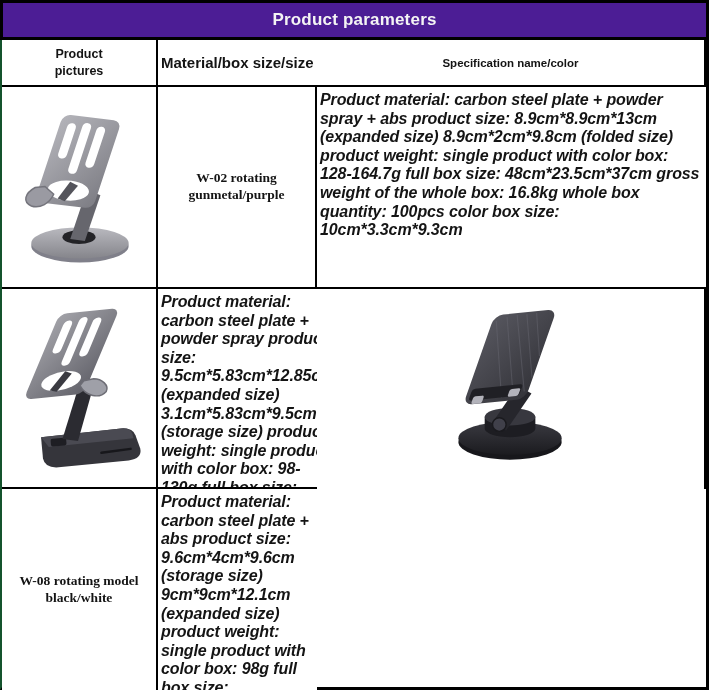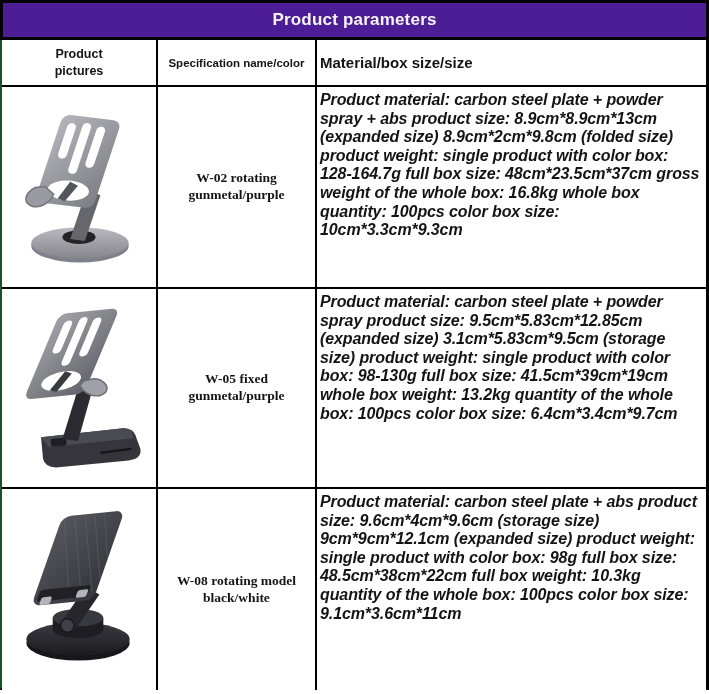--- a/index.html
+++ b/index.html
@@ -74,25 +74,25 @@
 
   <div class="title-bar">
     <span>Product parameters</span>
   </div>
 
   <div class="spec-table">
 
     <div class="cell hcell h1">
       <span>Product pictures</span>
     </div>
+    <div class="cell hcell h3 last-col">
+      <span>Material/box size/size</span>
+    </div>
     <div class="cell hcell h2">
       <span>Specification name/color</span>
-    </div>
-    <div class="cell hcell h3 last-col">
-      <span>Material/box size/size</span>
     </div>
 
     <div class="cell img-cell">
       <svg viewBox="0 0 150 195">
         <defs>
           <linearGradient id="w2base" x1="0" y1="0" x2="0" y2="1">
             <stop offset="0" stop-color="#b9b9bf"></stop>
               <stop offset="1" stop-color="#85858b"></stop>
           </linearGradient>
           <linearGradient id="w2plate" x1="0" y1="0" x2="1" y2="1">
@@ -146,23 +146,20 @@
           <rect x="35" y="5" width="62" height="88" rx="8" fill="url(#w5plate)"></rect>
           <rect x="44" y="13" width="9" height="34" rx="4.5" fill="#ffffff"></rect>
           <rect x="59" y="11" width="9" height="50" rx="4.5" fill="#ffffff"></rect>
           <rect x="74" y="13" width="9" height="40" rx="4.5" fill="#ffffff"></rect>
           <ellipse cx="67" cy="77" rx="20" ry="10" fill="#ffffff"></ellipse>
           <path d="M59,86 L67,67 L75,70 L67,88 Z" fill="#3a3a41"></path>
         </g>
 
         <path d="M76,95 C82,106 96,109 103,101 C106,95 99,88 90,88 L80,90 Z" fill="#9fa0a8" stroke="#6d6d75" stroke-width="1.5"></path>
       </svg>
-    </div>
-    <div class="cell name-cell">
-      <span>W-05 fixed gunmetal/purple</span>
     </div>
     <div class="cell spec-cell last-col">
       <span>Product material: carbon steel plate + powder spray product size: 9.5cm*5.83cm*12.85cm (expanded size) 3.1cm*5.83cm*9.5cm (storage size) product weight: single product with color box: 98-130g full box size: 41.5cm*39cm*19cm whole box weight: 13.2kg quantity of the whole box: 100pcs color box size: 6.4cm*3.4cm*9.7cm</span>
     </div>
 
     <div class="cell img-cell last-row">
       <svg viewBox="0 0 150 195">
         <defs>
           <linearGradient id="w7plate" x1="0" y1="0" x2="1" y2="1">
             <stop offset="0" stop-color="#56565e"></stop>

